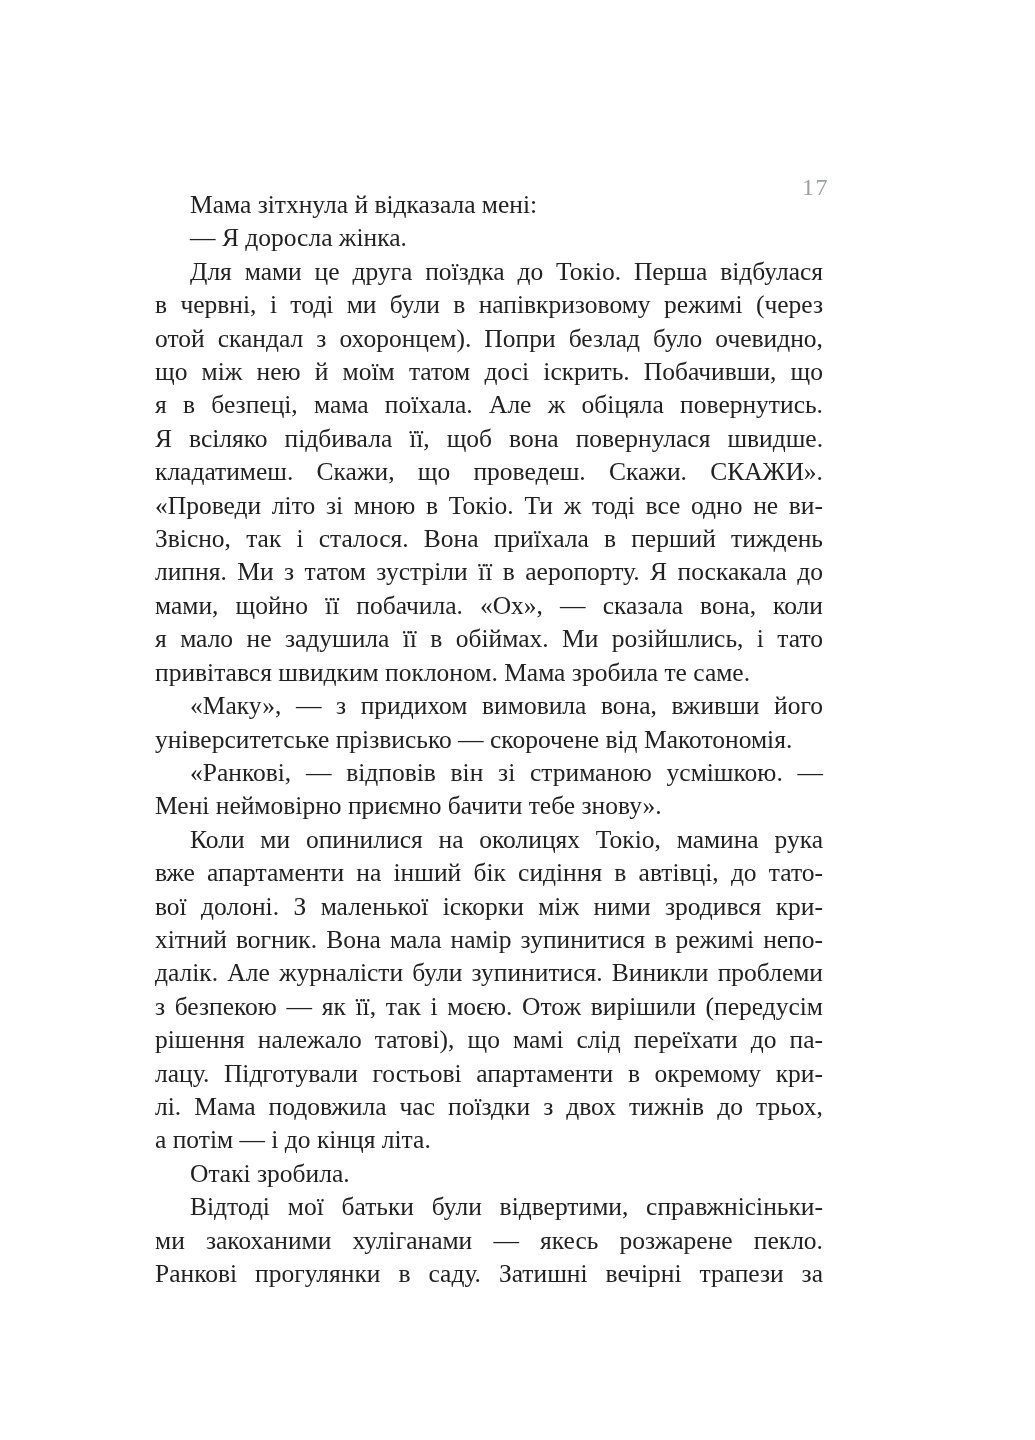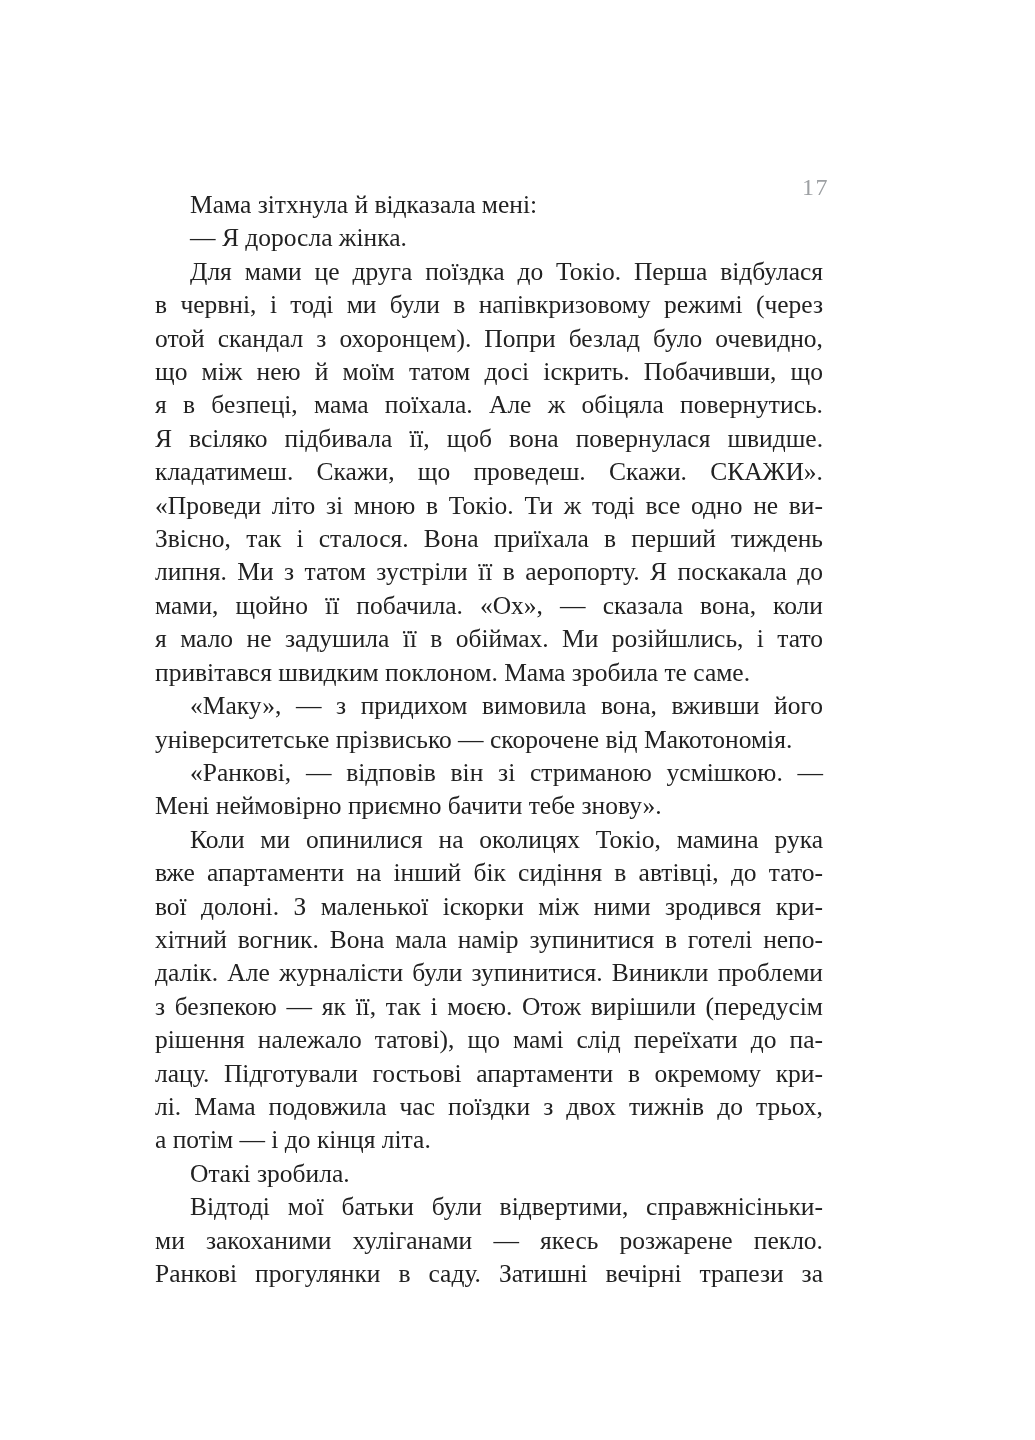--- a/index.html
+++ b/index.html
@@ -84,21 +84,21 @@
       <div class="line endline">університетське прізвисько — скорочене від Макотономія.</div>
     </div>
     <div class="para">
       <div class="line indent">«Ранкові, — відповів він зі стриманою усмішкою. —</div>
       <div class="line endline">Мені неймовірно приємно бачити тебе знову».</div>
     </div>
     <div class="para">
       <div class="line indent">Коли ми опинилися на околицях Токіо, мамина рука</div>
       <div class="line">вже апартаменти на інший бік сидіння в автівці, до тато-</div>
       <div class="line">вої долоні. З маленької іскорки між ними зродився кри-</div>
-      <div class="line">хітний вогник. Вона мала намір зупинитися в готелі непо-</div>
+      <div class="line">хітний вогник. Вона мала намір зупинитися в режимі непо-</div>
       <div class="line">далік. Але журналісти були зупинитися. Виникли проблеми</div>
       <div class="line">з безпекою — як її, так і моєю. Отож вирішили (передусім</div>
       <div class="line">рішення належало татові), що мамі слід переїхати до па-</div>
       <div class="line">лацу. Підготували гостьові апартаменти в окремому кри-</div>
       <div class="line">лі. Мама подовжила час поїздки з двох тижнів до трьох,</div>
       <div class="line endline">а потім — і до кінця літа.</div>
     </div>
     <div class="para">
       <div class="line indent endline">Отакі зробила.</div>
     </div>

